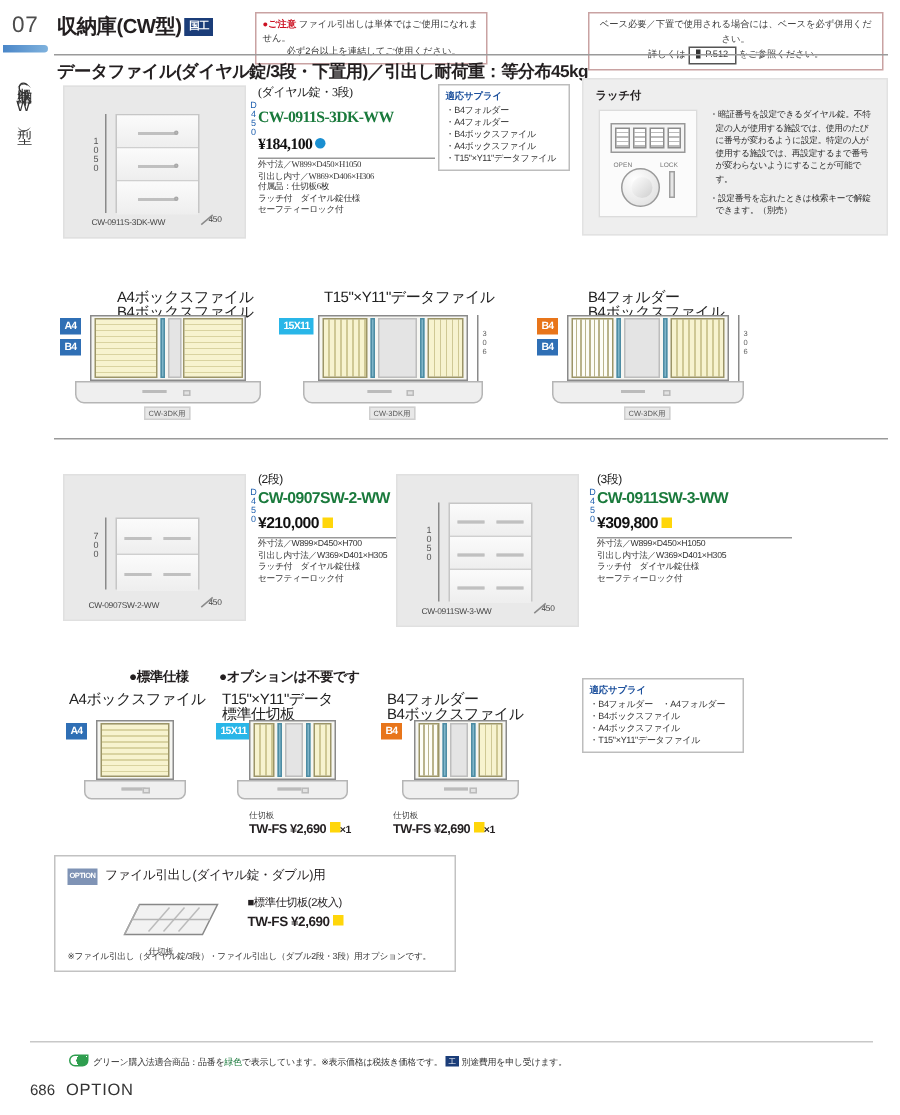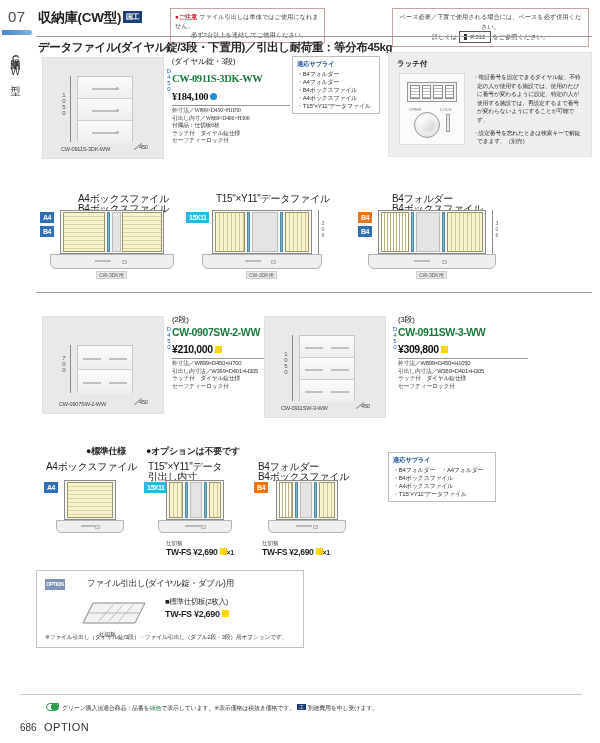--- a/index.html
+++ b/index.html
@@ -232,21 +232,21 @@
   
   .optbox {
     position: absolute; border: 1px solid #c2c2c2; background: #fff;
   }
   .opt-chip {
     position: absolute; left: 8px; top: 8px; width: 20px; height: 11px;
     background: #7f93b5; color: #fff; font-size: 5px; font-weight: bold;
     text-align: center; line-height: 11px; letter-spacing: -.3px;
   }
   .opt-head {
-    position: absolute; left: 50px; top: 7px; font-size: 8.5px; letter-spacing: -.3px; text-align: center;
+    position: absolute; left: 33px; top: 7px; font-size: 8.5px; letter-spacing: -.3px; text-align: center;
   }
   .opt-art {
     position: absolute; left: 42px; top: 26px; width: 70px; height: 32px;
   }
   .opt-label { position: absolute; font-size: 5.6px; color: #444; }
   .opt-body { position: absolute; left: 128px; top: 26px; }
   .opt-body .l1 { font-size: 7.5px; letter-spacing: -.3px; }
   .opt-body .l2 { font-size: 9px; font-weight: bold; letter-spacing: -.3px; margin-top: 2px; }
   .opt-foot {
     position: absolute; left: 8px; bottom: 5px; font-size: 5.8px; color: #333; letter-spacing: -.2px;
@@ -513,21 +513,21 @@
   <div class="tray" style="left:64px; top:480px; width:52px; height:40px;">
     <div class="sheetblk" style="left:2px; right:2px; width:auto;"></div>
   </div>
   <div class="drawerbase" style="left:56px; top:520px; width:68px; height:13px; border-radius:0 0 5px 5px;">
     <div class="hd"></div>
       <div class="kb"></div>
   </div>
 
   <div class="fig-title" style="left:148px; top:462px;">
     <span>T15"×Y11"データ</span><br>
-    <span>引出し内寸</span>
+    <span>標準仕切板</span>
   </div>
   <div class="tag t15" style="left:144px; top:482px;">15X11</div>
   <div class="tray" style="left:166px; top:480px; width:58px; height:40px;">
     <div class="sheetv" style="left:2px; width:14px;"></div>
     <div class="divider" style="left:18px;"></div>
     <div class="gap" style="left:23px; width:12px;"></div>
     <div class="divider" style="left:37px;"></div>
     <div class="sheetv" style="left:42px; width:12px;"></div>
   </div>
   <div class="drawerbase" style="left:158px; top:520px; width:74px; height:13px; border-radius:0 0 5px 5px;">

